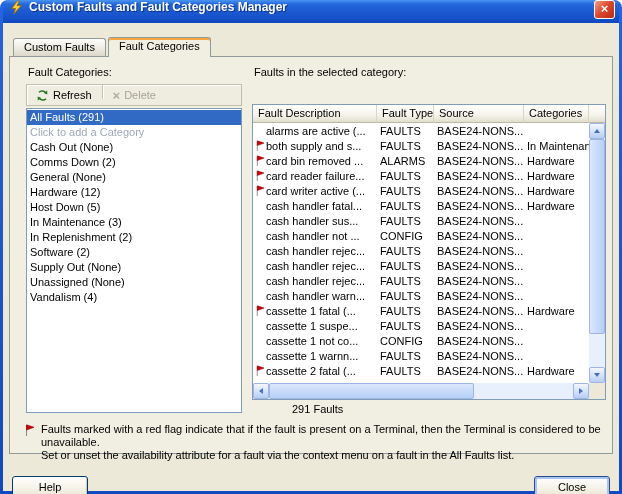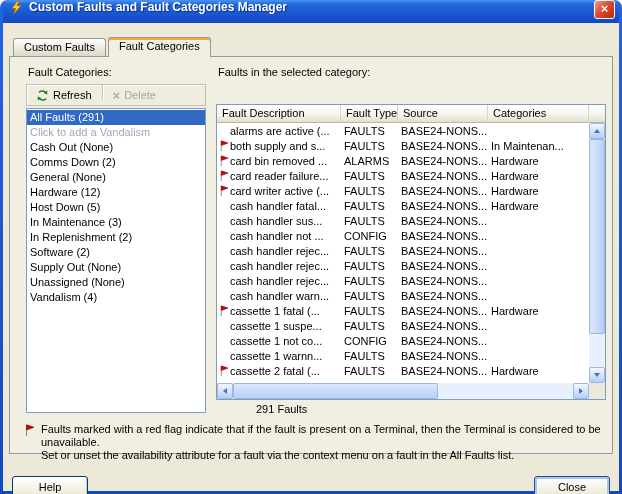--- a/index.html
+++ b/index.html
@@ -12,21 +12,21 @@
   .tb-close { width: 21px; height: 19px; flex: none; border: 1px solid #fff; border-radius: 3px; background: linear-gradient(135deg,#F0A088 0%,#DE4A30 45%,#B92A10 100%); color: #fff; font-weight: bold; font-size: 13px; line-height: 16px; text-align: center; }
 
   .dlg-body { flex: 1; background: #ECE9D8; padding: 14px 3px 0; display: flex; flex-direction: column; min-height: 0; }
 
   .tabs { display: flex; margin-left: 7px; height: 19px; position: relative; z-index: 2; align-items: flex-end; }
   .tab { padding: 2px 10px 2px; border: 1px solid #919B9C; border-bottom: none; border-radius: 3px 3px 0 0; background: linear-gradient(180deg,#FEFEFB,#ECEAE1 55%,#DCD8C8); margin-right: 2px; line-height: 13px; height: 18px; }
   .tab.active { background: #F1EFE2; box-shadow: inset 0 2px 0 #F6A63C; height: 20px; margin-bottom: -1px; z-index: 3; }
 
   .panel { height: 398px; flex: none; border: 1px solid #919B9C; margin: 0 3px; background: #F1EFE2; padding: 8px 6px 0 8px; }
   .cols { display: flex; margin-left: 8px; }
-  .left-col { width: 180px; flex: none; display: flex; flex-direction: column; }
+  .left-col { width: 216px; flex: none; display: flex; flex-direction: column; }
   .field-label { height: 14px; margin: 1px 0 4px 2px; white-space: nowrap; }
   .toolbar { height: 22px; flex: none; border: 1px solid #C2BEAE; box-shadow: inset 1px 1px 0 #fff; background: #EFEDE0; display: flex; padding: 0 2px; margin-bottom: 2px; }
   .tbtn { display: flex; align-items: center; gap: 4px; padding: 2px 7px; white-space: nowrap; }
   .tbtn.disabled { color: #A8A498; }
   .tsep { width: 1px; height: 14px; background: #C6C2B2; box-shadow: 1px 0 0 #fff; margin: 0 3px; }
   .del-x { color: #B0ACA0; font-weight: bold; font-size: 13px; line-height: 11px; }
 
   .listbox { height: 305px; background: #fff; border: 1px solid #7F9DB9; overflow: hidden; padding-top: 1px; }
   .cat-item { height: 15px; line-height: 15px; padding: 0 3px; white-space: nowrap; overflow: hidden; }
   .cat-item.selected { background: #316AC5; color: #fff; }
@@ -120,21 +120,21 @@
             </span>
             <span class="tsep"></span>
             <span class="tbtn disabled">
               <span class="del-x">×</span>
               <span>Delete</span>
             </span>
           </div>
 
           <div class="listbox">
               <div class="cat-item selected"><span>All Faults (291)</span></div>
-              <div class="cat-item placeholder"><span>Click to add a Vandalism</span></div>
+              <div class="cat-item placeholder"><span>Click to add a Category</span></div>
               <div class="cat-item"><span>Cash Out (None)</span></div>
               <div class="cat-item"><span>Comms Down (2)</span></div>
               <div class="cat-item"><span>General (None)</span></div>
               <div class="cat-item"><span>Hardware (12)</span></div>
               <div class="cat-item"><span>Host Down (5)</span></div>
               <div class="cat-item"><span>In Maintenance (3)</span></div>
               <div class="cat-item"><span>In Replenishment (2)</span></div>
               <div class="cat-item"><span>Software (2)</span></div>
               <div class="cat-item"><span>Supply Out (None)</span></div>
               <div class="cat-item"><span>Unassigned (None)</span></div>

